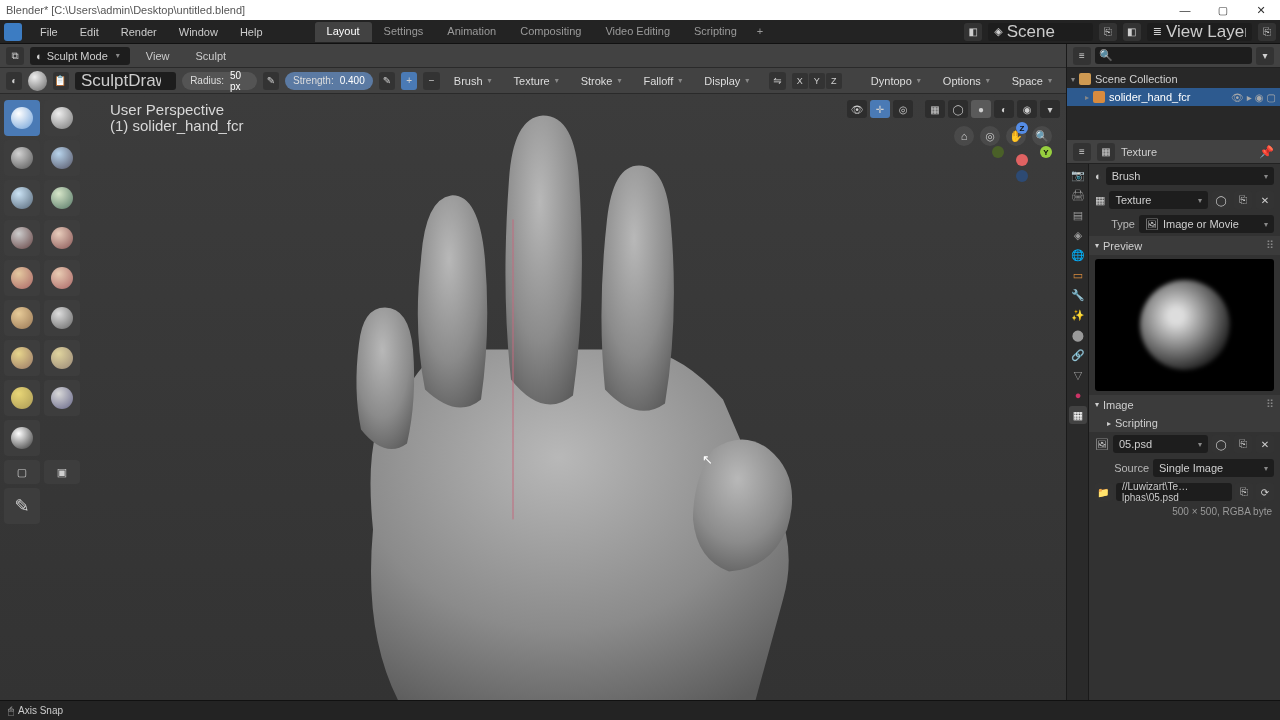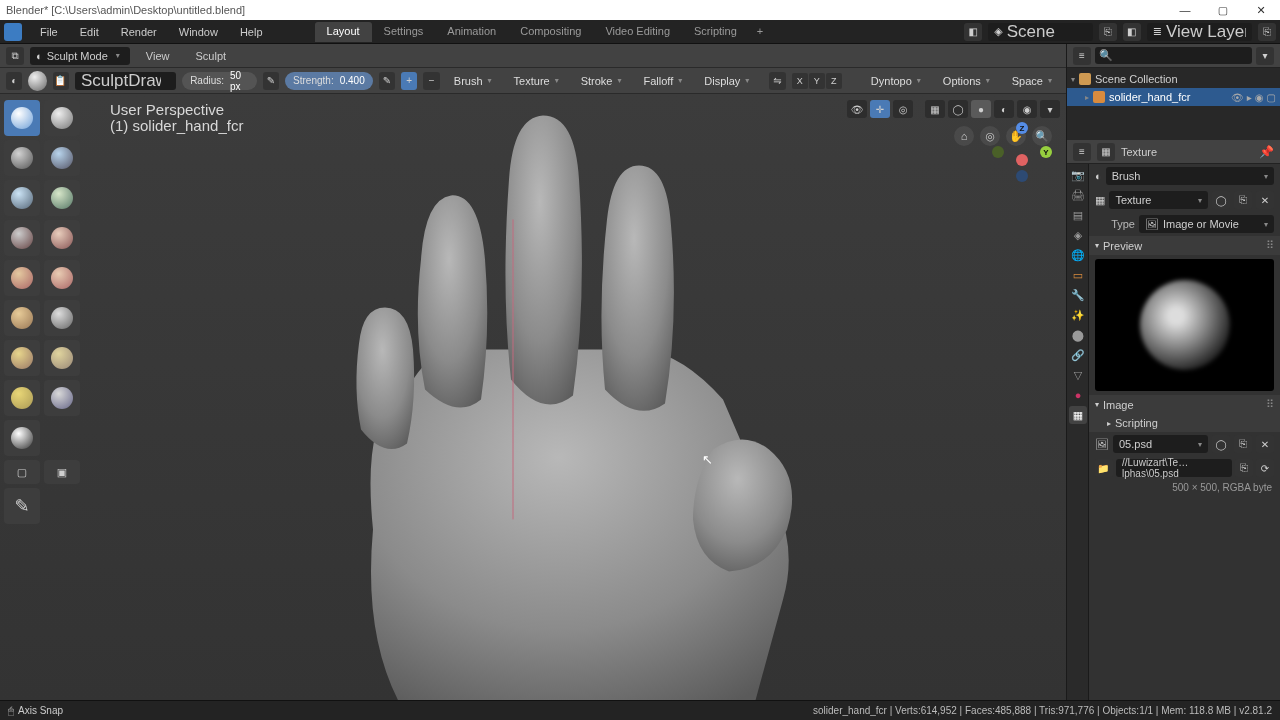--- a/index.html
+++ b/index.html
@@ -394,33 +394,38 @@
           </div>
         <div class="panel-row">
           <span>🖼</span>
           <div class="sel-field" style="flex:1">
               <span>05.psd</span>
             </div>
           <div class="iconbtn">◯</div>
           <div class="iconbtn">⎘</div>
           <div class="iconbtn">✕</div>
         </div>
+        <div class="panel-row">
+          <span class="label" style="width:54px;text-align:right">Source</span>
+          <div class="sel-field">
+              <span>Single Image</span>
+            </div>
+        </div>
         <div class="path-row">
           <div class="iconbtn">📁</div>
           <div class="path-field">
               <span>//Luwizart\Te…lphas\05.psd</span>
             </div>
           <div class="iconbtn">⎘</div>
           <div class="iconbtn">⟳</div>
         </div>
         <div class="info-small">500 × 500,  RGBA byte</div>
       </div>
     </div>
   </div>
 </div>
 
 <div class="statusbar">
   <div class="left">
       <span>🖱</span>
       <span>Axis Snap</span>
     </div>
-  <div class="right">solider_hand_fcr | Verts:614,952 | Faces:485,888 | Tris:971,776 | Objects:1/1 | Mem: 118.8 MB | v2.81.2</div>
 </div>
 
 </body></html>

